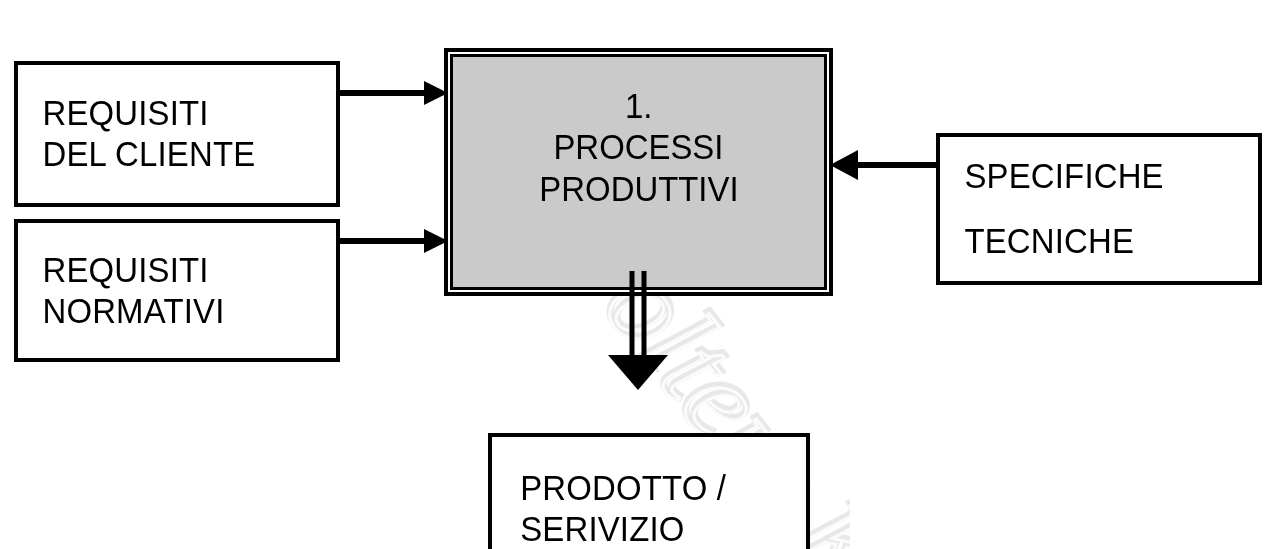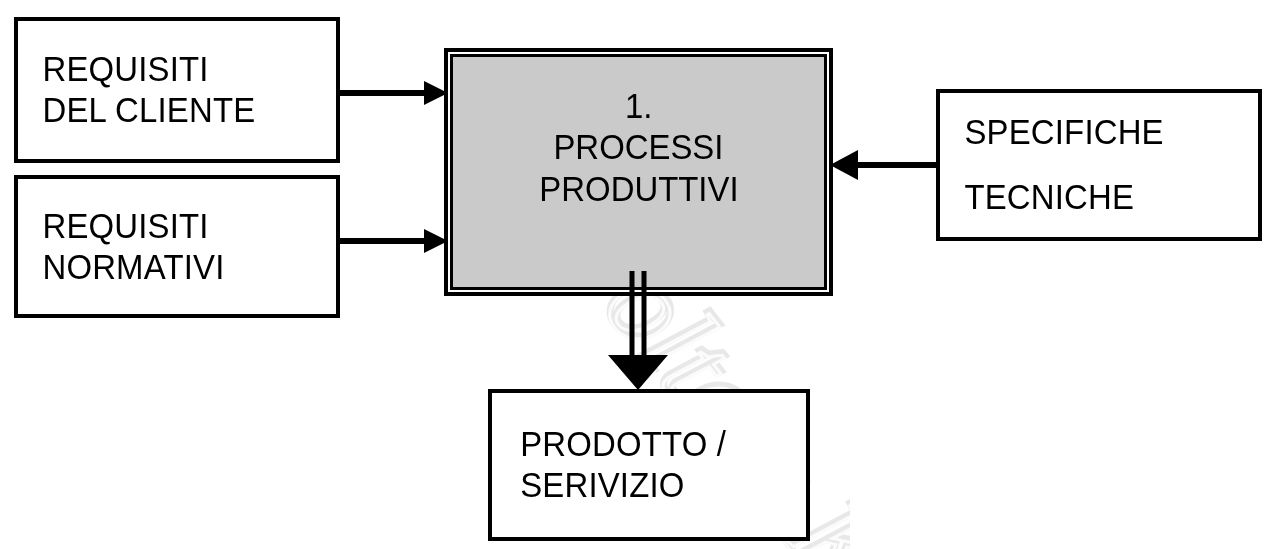--- a/index.html
+++ b/index.html
@@ -33,20 +33,21 @@
   
   .box {
     position: absolute;
     box-sizing: border-box;
     background: #ffffff;
     border: 4px solid #000000;
     z-index: 3;
     display: flex;
     flex-direction: column;
     justify-content: center;
+    margin-top: 44px;
   }
   .box .line {
     font-size: 35px;
     line-height: 1.17;
     color: #000000;
     letter-spacing: 0.2px;
     white-space: nowrap;
     padding-left: 26px;
     transform: scaleX(0.94);
     transform-origin: left center;

